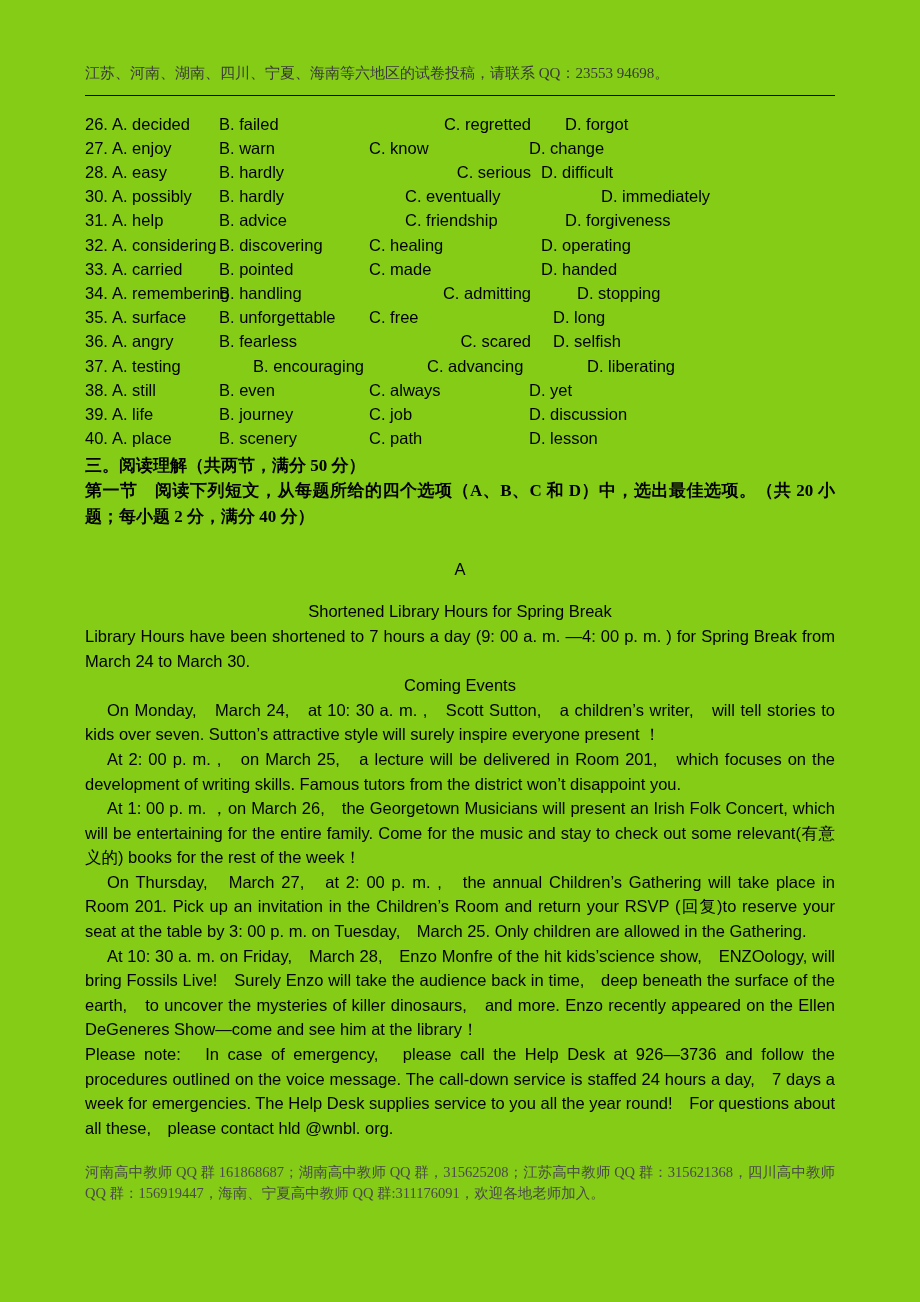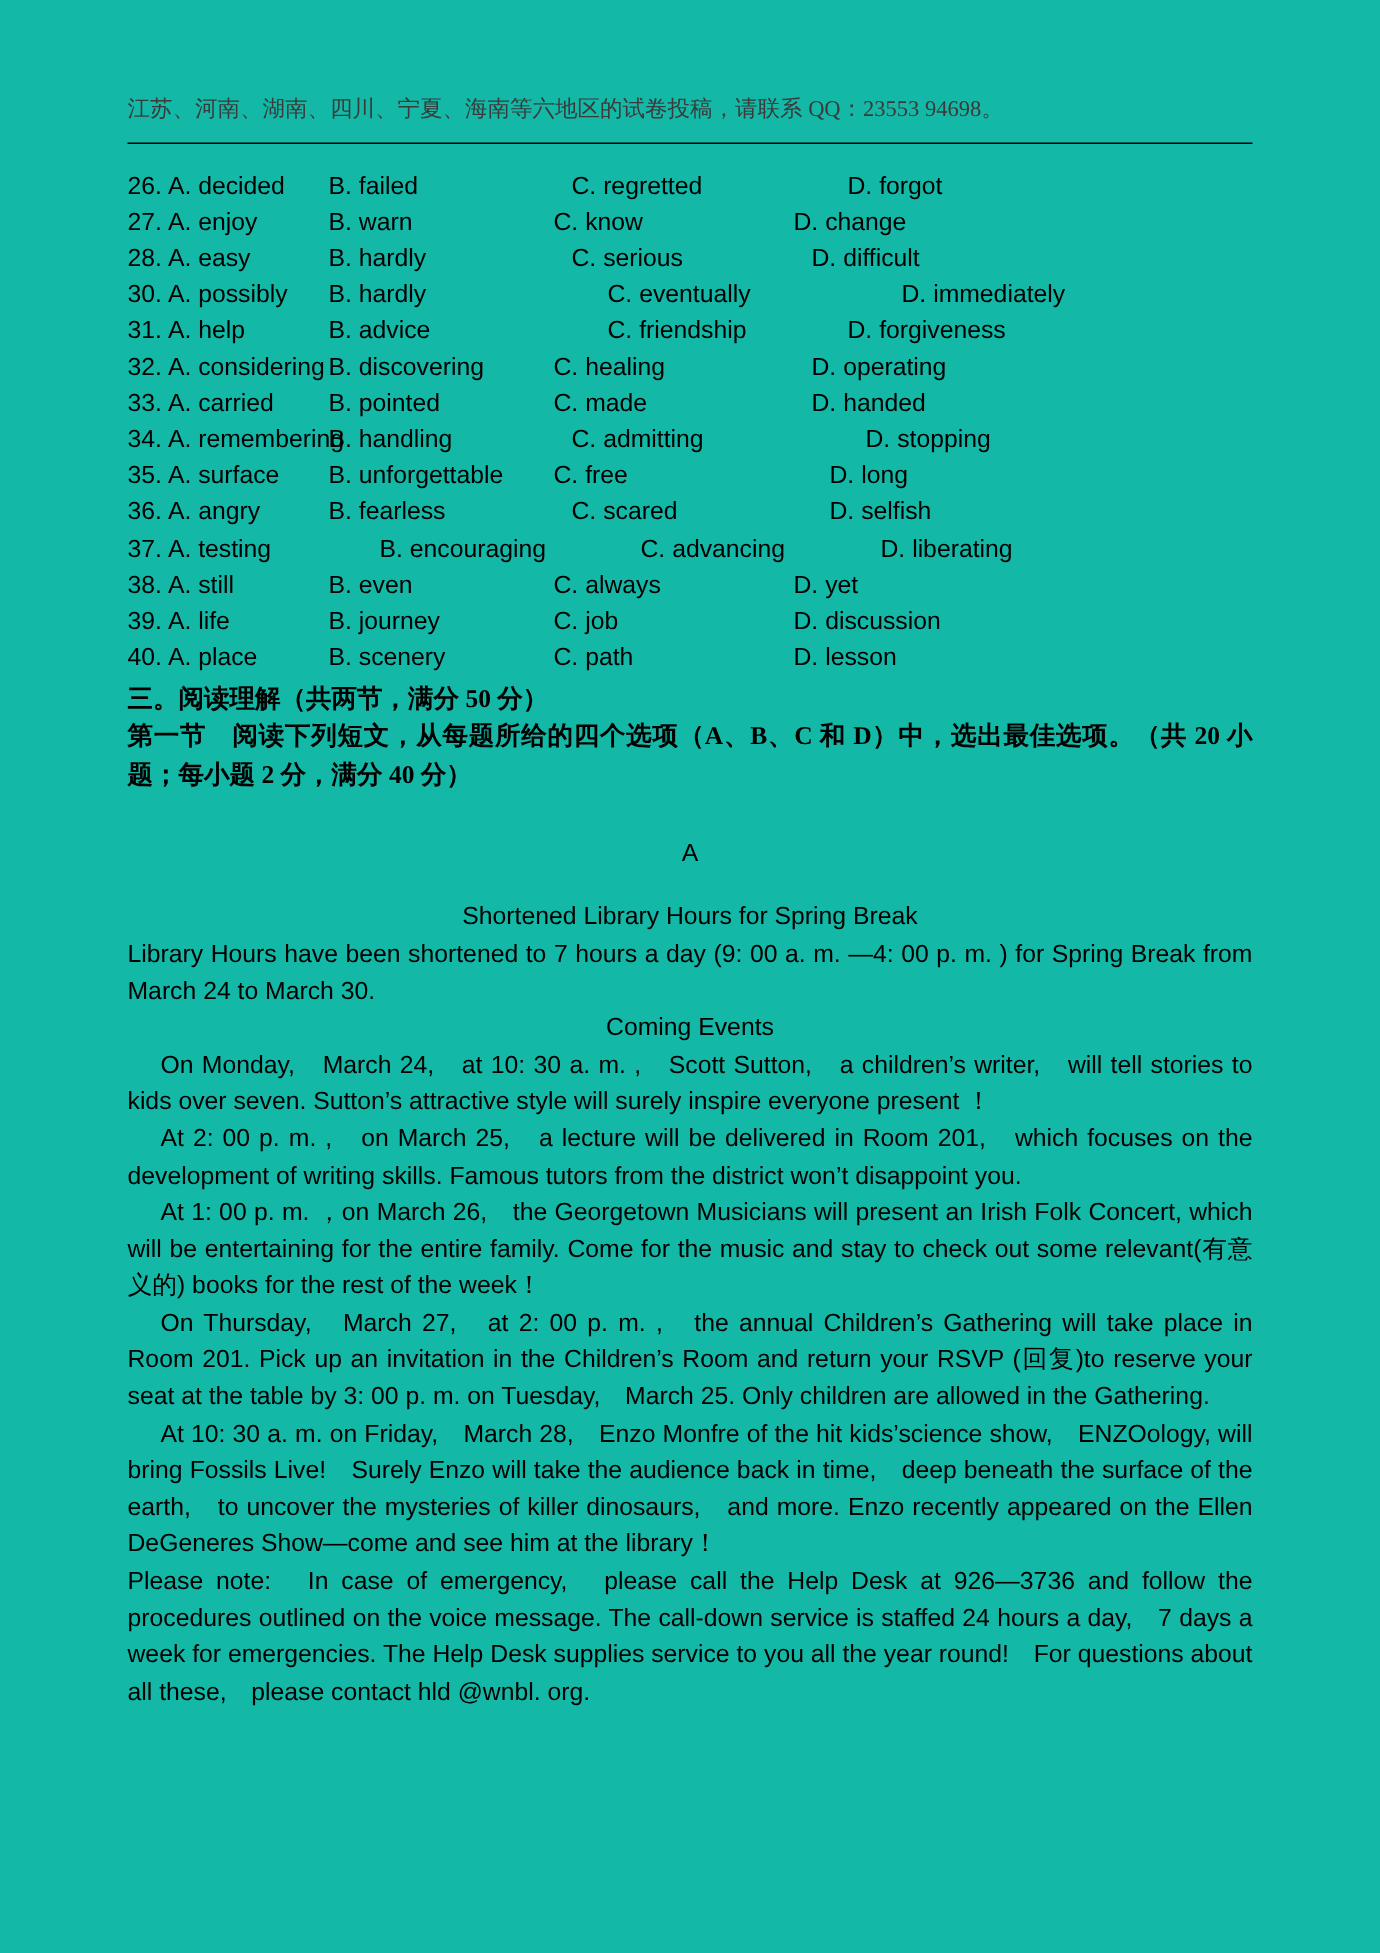--- a/index.html
+++ b/index.html
@@ -9,21 +9,21 @@
     background: #ffffff;
   }
   body {
     font-family: "Liberation Sans", "DejaVu Sans", sans-serif;
     color: #000000;
   }
   .page {
     position: relative;
     width: 920px;
     height: 1302px;
-    background: #14b8a6;
+    background: #84cc16;
     box-sizing: border-box;
     overflow: hidden;
   }
   .content {
     position: absolute;
     left: 85px;
     top: 0;
     width: 750px;
   }
 
@@ -52,21 +52,21 @@
     align-items: baseline;
     font-size: 16.5px;
     line-height: 24.2px;
     white-space: nowrap;
   }
   .opt-a { width: 134px; flex: 0 0 134px; }
   .opt-b { width: 140px; flex: 0 0 140px; }
   .opt-c { width: 150px; flex: 0 0 150px; }
   .opt-d { flex: 0 0 auto; }
   .pad-1 { padding-left: 10px; }
-  .pad-2 { padding-left: 22px; }
+  .pad-2 { padding-left: 22px; text-align: right; }
   .pad-3 { padding-left: 34px; }
   .pad-4 { padding-left: 46px; }
 
   
   .cn-heading {
     font-family: "Liberation Serif", "DejaVu Serif", serif;
     font-size: 17px;
     font-weight: bold;
     line-height: 25px;
     margin-top: 3px;
@@ -223,15 +223,16 @@
 
     <div id="passage-paragraphs">
         <div class="p-just p-indent">On Monday,　March 24,　at 10: 30 a. m. ,　Scott Sutton,　a children’s writer,　will tell stories to kids over seven. Sutton’s attractive style will surely inspire everyone present ！</div>
         <div class="p-just p-indent">At 2: 00 p. m. ,　on March 25,　a lecture will be delivered in Room 201,　which focuses on the development of writing skills. Famous tutors from the district won’t disappoint you.</div>
         <div class="p-just p-indent">At 1: 00 p. m. ，on March 26,　the Georgetown Musicians will present an Irish Folk Concert, which will be entertaining for the entire family. Come for the music and stay to check out some relevant(有意义的) books for the rest of the week！</div>
         <div class="p-just p-indent">On Thursday,　March 27,　at 2: 00 p. m. ,　the annual Children’s Gathering will take place in Room 201. Pick up an invitation in the Children’s Room and return your RSVP (回复)to reserve your seat at the table by 3: 00 p. m. on Tuesday,　March 25. Only children are allowed in the Gathering.</div>
         <div class="p-just p-indent">At 10: 30 a. m. on Friday,　March 28,　Enzo Monfre of the hit kids’science show,　ENZOology, will bring Fossils Live!　Surely Enzo will take the audience back in time,　deep beneath the surface of the earth,　to uncover the mysteries of killer dinosaurs,　and more. Enzo recently appeared on the Ellen DeGeneres Show—come and see him at the library！</div>
         <div class="p-just">Please note:　In case of emergency,　please call the Help Desk at 926—3736 and follow the procedures outlined on the voice message. The call-down service is staffed 24 hours a day,　7 days a week for emergencies. The Help Desk supplies service to you all the year round!　For questions about all these,　please contact hld @wnbl. org.</div>
       </div>
 
+    <div class="doc-footer">河南高中教师 QQ 群 161868687；湖南高中教师 QQ 群，315625208；江苏高中教师 QQ 群：315621368，四川高中教师 QQ 群：156919447，海南、宁夏高中教师 QQ 群:311176091，欢迎各地老师加入。</div>
 
   </div>
 </div>
 
 </body></html>

